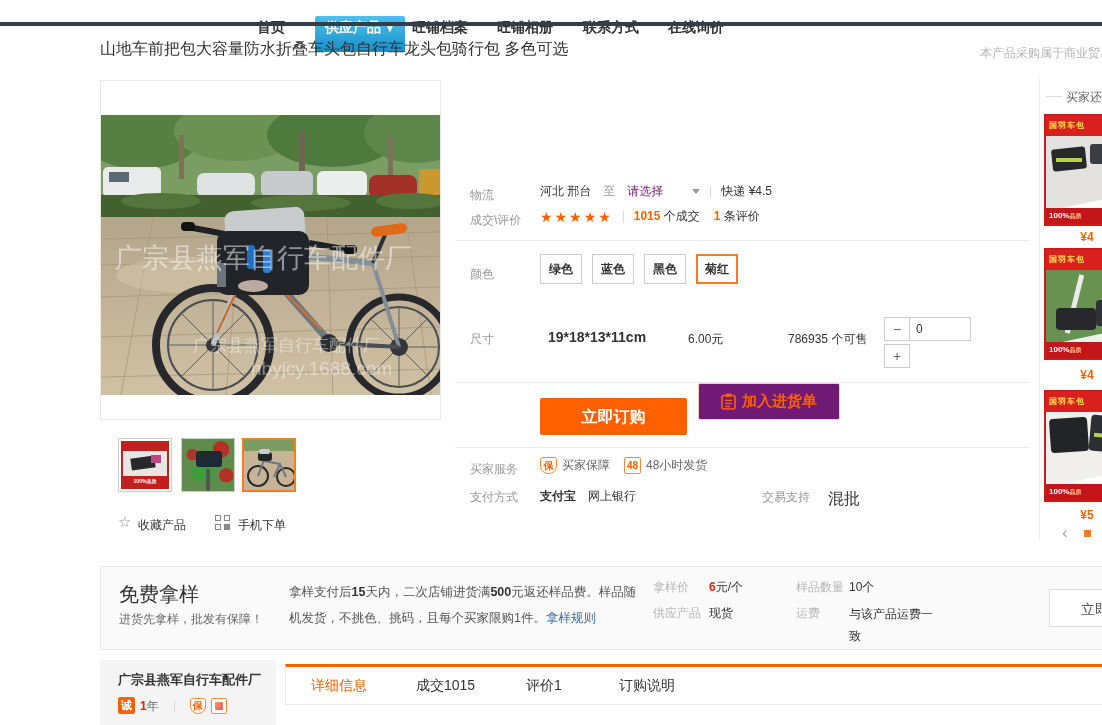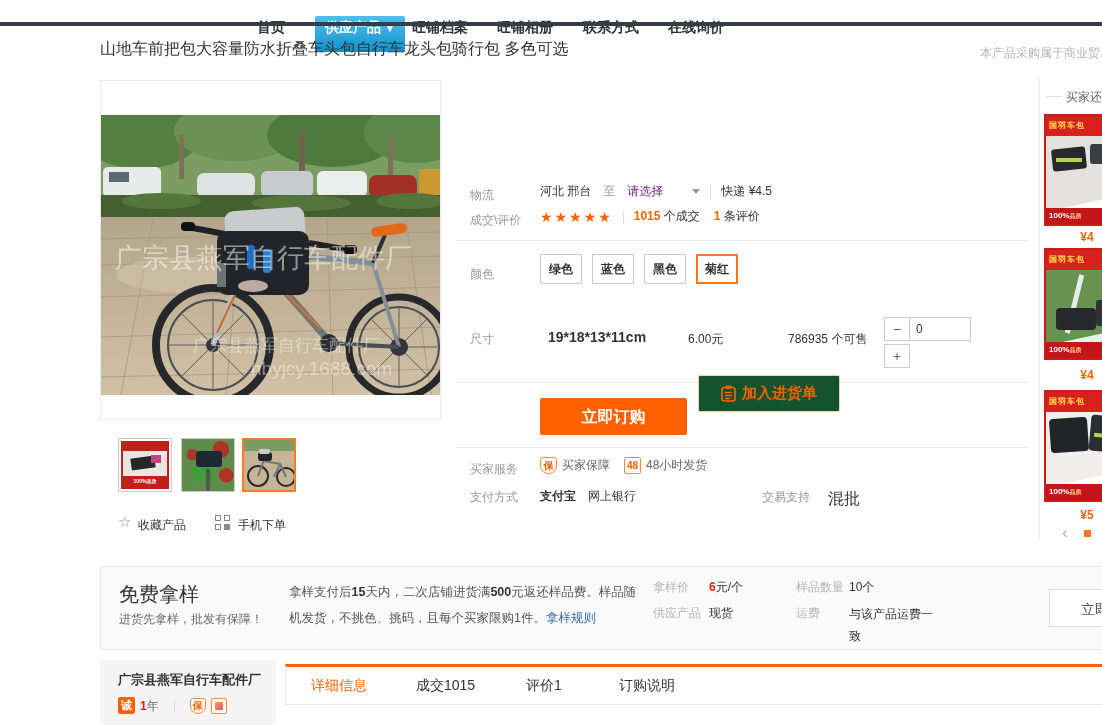--- a/index.html
+++ b/index.html
@@ -50,21 +50,21 @@
   .color-btn { height:30px; line-height:28px; padding:0 8px; border:1px solid #ccc; background:#fff; font-size:12px; font-weight:bold; color:#333; margin-right:10px; cursor:pointer; }
   .color-btn.sel { border:2px solid #ff7a1f; line-height:26px; padding:0 7px; }
 
   .size-val { position:absolute; left:540px; top:329px; font-size:14px; font-weight:bold; color:#333;margin-left:8px; }
   .size-price { position:absolute; left:688px; top:331px; font-size:12px; color:#333; }
   .size-stock { position:absolute; left:788px; top:331px; font-size:12px; color:#333; }
   .step-btn { position:absolute; width:26px; height:24px; border:1px solid #ccc; background:#fff; text-align:center; line-height:22px; font-size:14px; color:#666; cursor:pointer; }
   .qty-input { position:absolute; left:909px; top:317px; width:62px; height:24px; border:1px solid #ccc; font-size:12px; color:#333; padding-left:6px; font-family:inherit; }
 
   .btn-order { position:absolute; left:540px; top:398px; width:147px; height:37px; background:#ff6000; color:#fff; font-size:16px; font-weight:bold; text-align:center; line-height:37px; border-radius:2px; cursor:pointer; }
-  .btn-cart { position:absolute; left:698px; top:375px; width:142px; height:37px; background:#14532d; border:1px solid #f0d2ae; border-radius:2px; display:flex; align-items:center; justify-content:center; gap:6px; cursor:pointer; }
+  .btn-cart { position:absolute; left:698px; top:383px; width:142px; height:37px; background:#701a75; border:1px solid #f0d2ae; border-radius:2px; display:flex; align-items:center; justify-content:center; gap:6px; cursor:pointer; }
   .btn-cart span { color:#ff6000; font-size:15px; font-weight:bold; }
 
   .badge-ico { display:inline-block; width:17px; height:17px; border:1px solid #ff8a3c; color:#ff6000; font-size:10px; font-weight:bold; text-align:center; line-height:15px; background:#fff; }
   .shield { border-radius:3px 3px 8px 8px; }
   .sq48 { border-radius:2px; }
   .svc-txt { color:#666; margin:0 14px 0 5px; }
 
   .pay-m1 { position:absolute; left:540px; top:488px; font-size:12px; font-weight:bold; color:#333; }
   .pay-m2 { position:absolute; left:588px; top:488px; font-size:12px; color:#333; }
 

